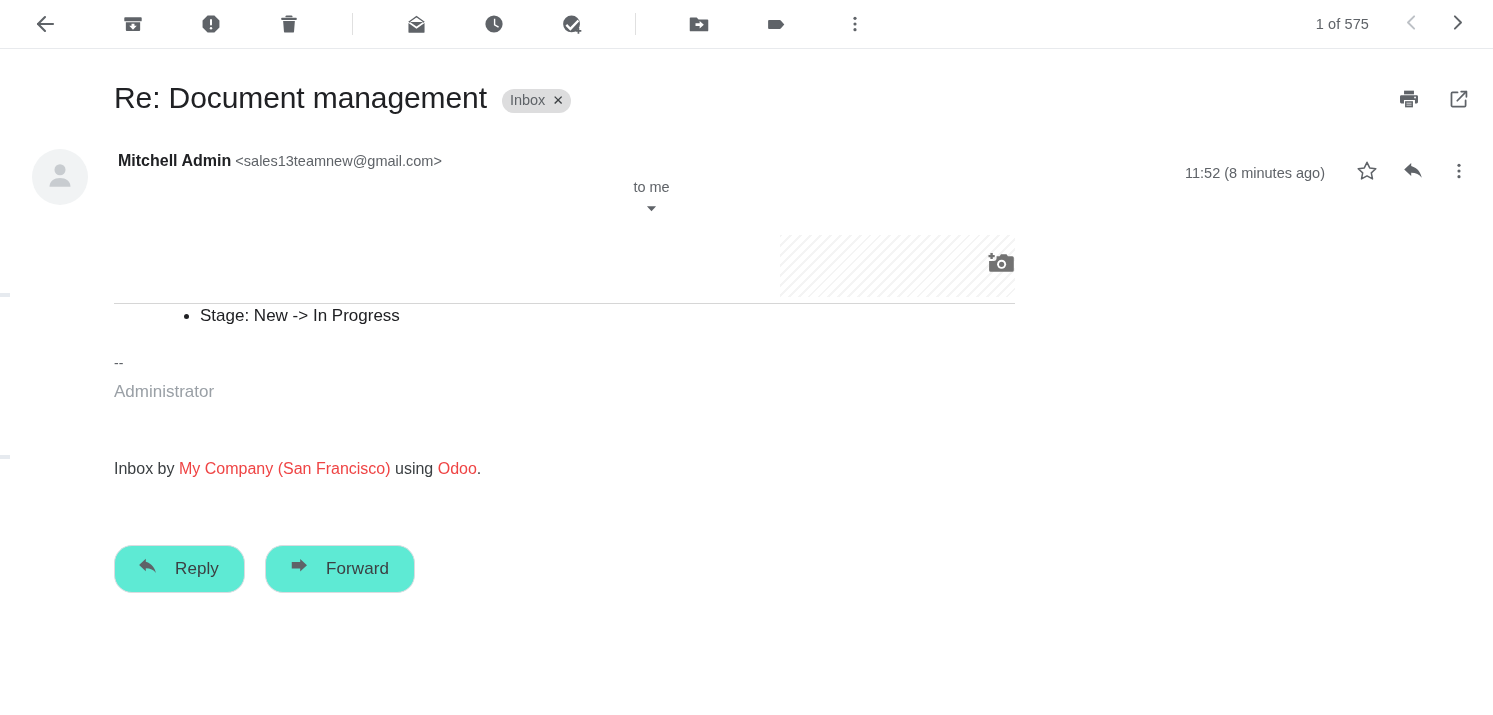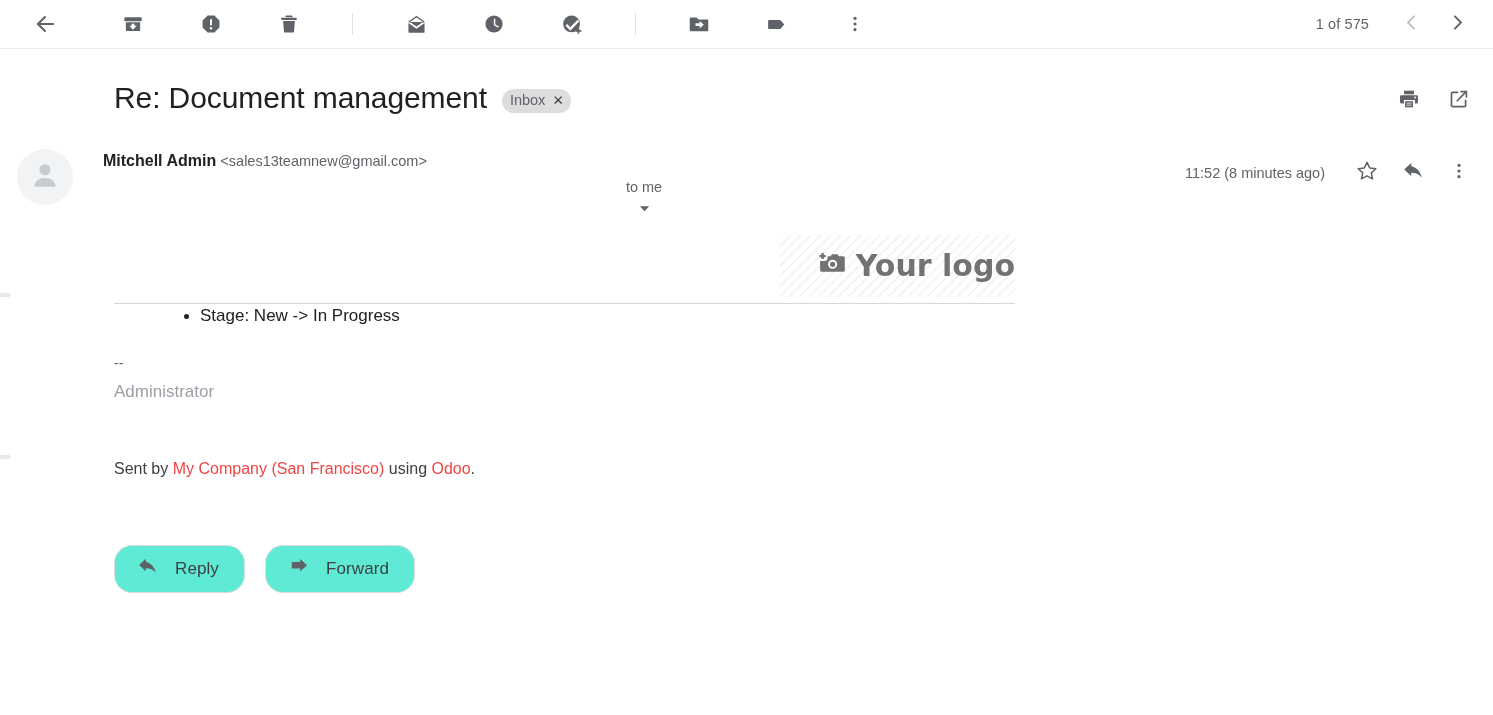--- a/index.html
+++ b/index.html
@@ -119,21 +119,21 @@
     display: flex;
     align-items: center;
     justify-content: center;
     border-radius: 50%;
   }
 
   
   .sender-row {
     display: flex;
     align-items: flex-start;
-    padding: 26px 14px 0 17px;
+    padding: 26px 14px 0 32px;
     box-sizing: border-box;
   }
   .avatar {
     width: 56px;
     height: 56px;
     border-radius: 50%;
     background: #f1f3f4;
     flex: 0 0 auto;
     display: flex;
     align-items: center;
@@ -533,35 +533,34 @@
     <div class="logo-stripes"></div>
     <div class="logo-inner">
       <span>
         <svg width="30" height="28" viewBox="0 0 30 28" fill="#727272">
           <path d="M5.4 3.1h2.4v1.9h1.9v2.2H7.8v1.9H5.4V7.2H3.5V5h1.9V3.1z"></path>
           <path d="M11.6 6.2h3l1.4-1.9h5.5l1.4 1.9h4.4a1.5 1.5 0 0 1 1.5 1.5v12.6a1.5 1.5 0 0 1-1.5 1.5H5.6a1.5 1.5 0 0 1-1.5-1.5v-9.3h4.6a3 3 0 0 0 2.9-2.9v-1.9z"></path>
           <circle cx="16.6" cy="14.3" r="4.5" fill="#ffffff"></circle>
           <circle cx="16.6" cy="14.3" r="2.6" fill="#727272"></circle>
         </svg>
       </span>
-      <span class="logo-text">Your logo</span>
     </div>
   </div>
 
   <div class="hr"></div>
 
   <ul class="bullet-list">
     <li>Stage: New -&gt; In Progress</li>
   </ul>
 
   <div class="sig-dashes">--</div>
   <div class="sig-name">Administrator</div>
 
   <div class="sent-by">
-    <span>Sent by </span><a href="#">My Company (San Francisco)</a><span> using </span><a href="#">Odoo</a><span>.</span>
+    <span>Inbox by </span><a href="#">My Company (San Francisco)</a><span> using </span><a href="#">Odoo</a><span>.</span>
   </div>
 
   <div class="action-buttons">
     <div class="act-btn">
       <span>
         <svg width="22" height="22" viewBox="0 0 24 24" fill="#5f6368">
           <path d="M9.6 6.3V3.1L2.3 9.9l7.3 6.8v-3.3c5 0 8.5 1.6 11 5.1-1-5-4-10-11-12.2z"></path>
         </svg>
       </span>
       <span>Reply</span>

